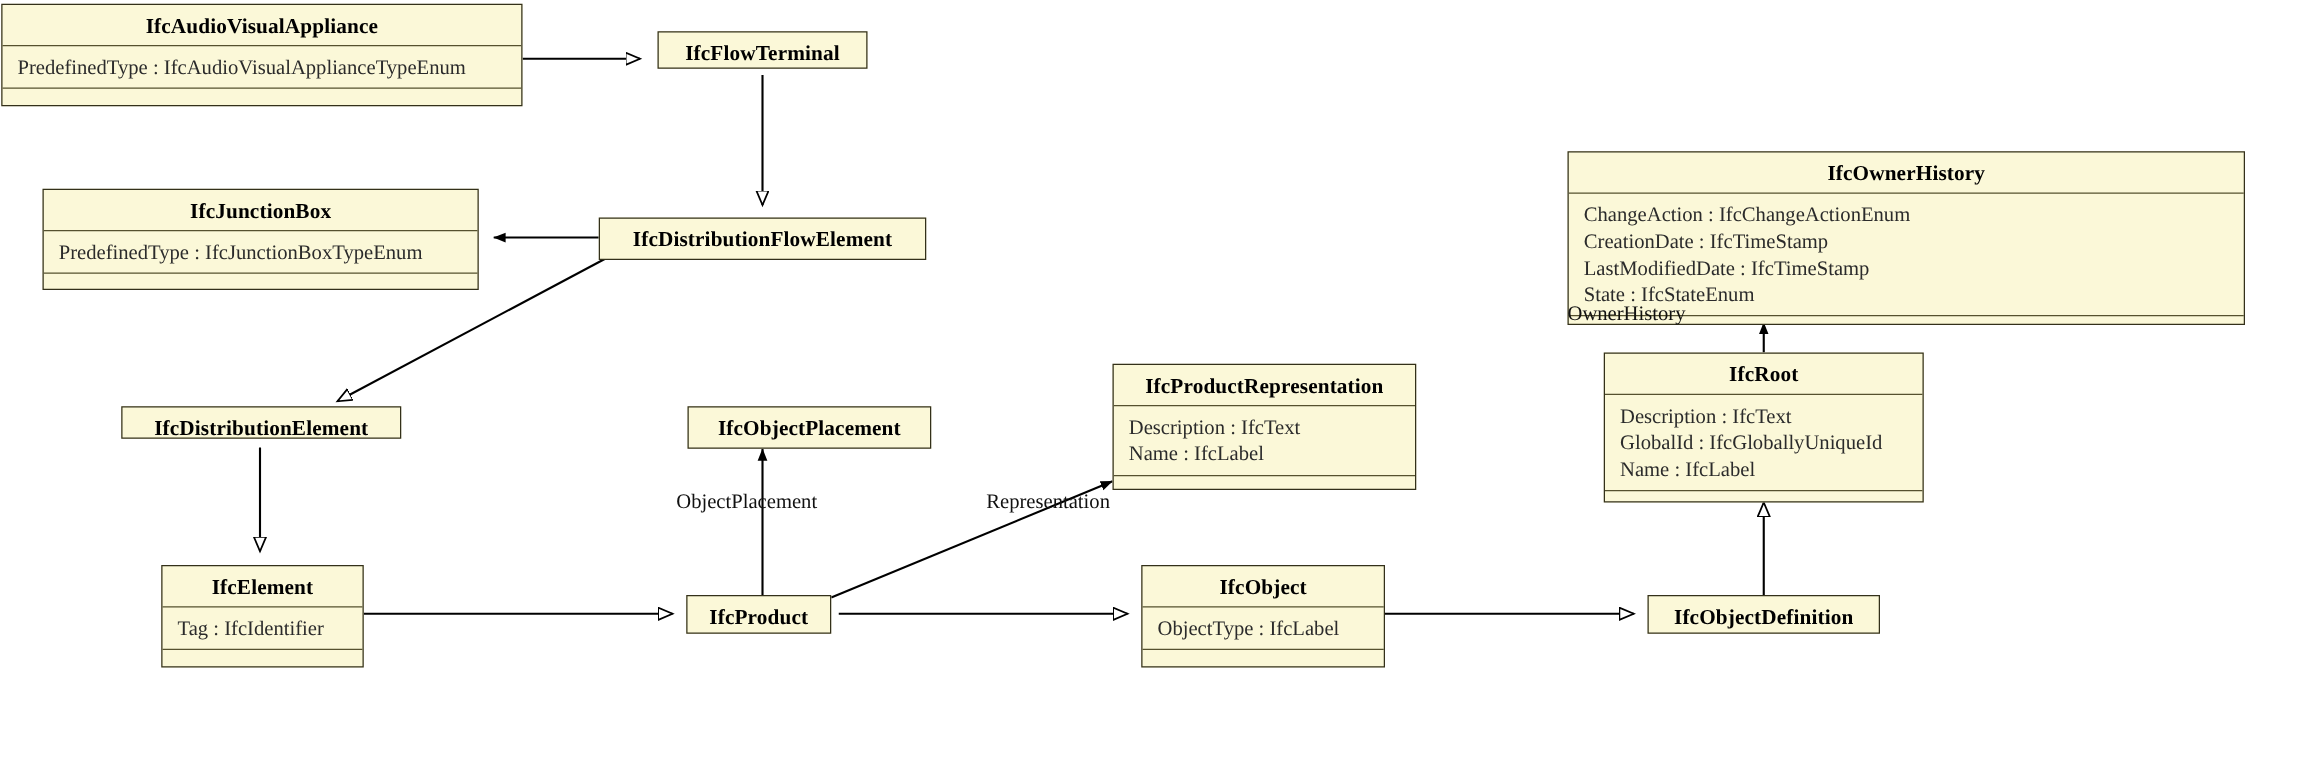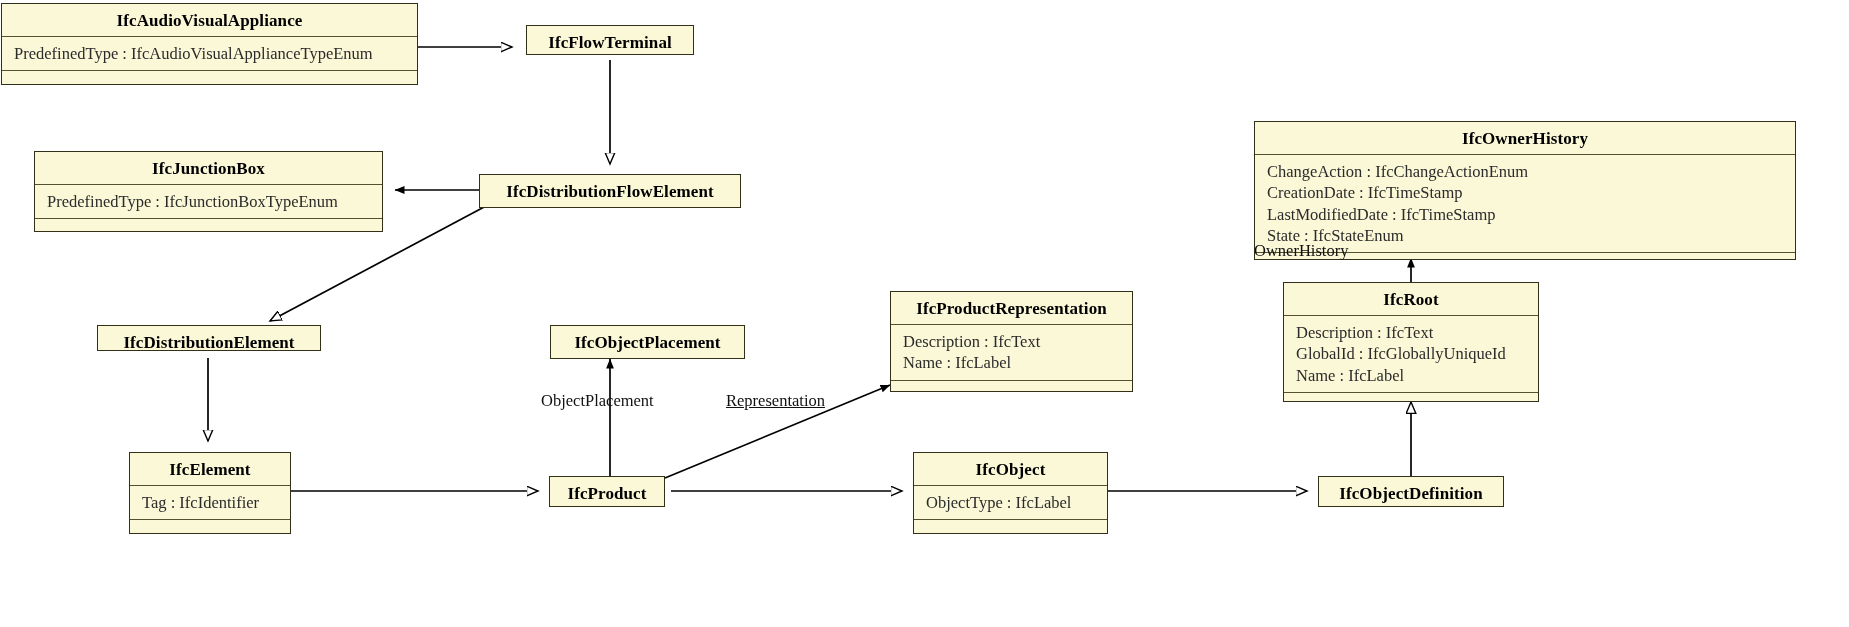--- a/index.html
+++ b/index.html
@@ -203,15 +203,15 @@
     </div>
     <div class="uml-ops"></div>
   </div>
 
   <div class="uml-class" style="left:1318px; top:476px; width:186px; height:31px;">
     <div class="uml-title">IfcObjectDefinition</div>
   </div>
 
   <div class="edge-label" style="left:541px; top:393px;">ObjectPlacement</div>
 
-  <div class="edge-label" style="left:726px; top:393px;text-decoration:underline;">Representation</div>
+  <div class="edge-label" style="left:789px; top:393px;">Representation</div>
 
 </div>
 
 </body></html>

